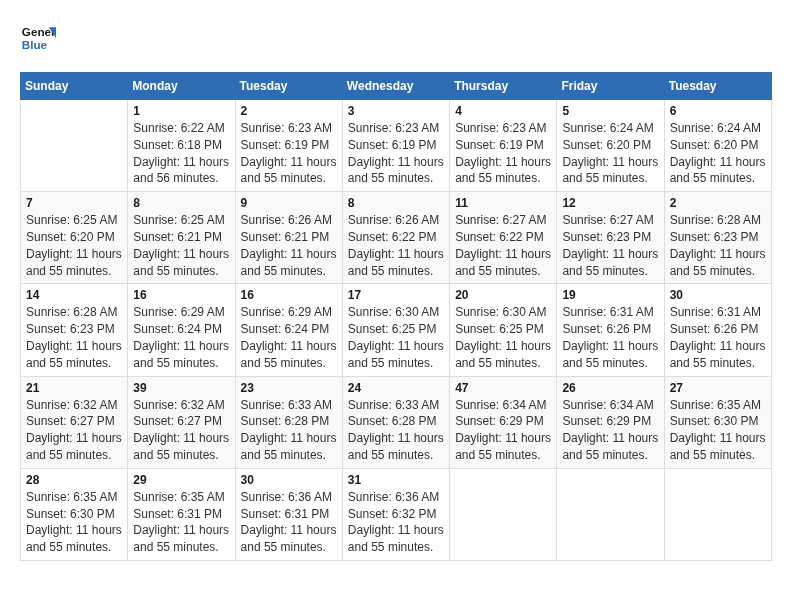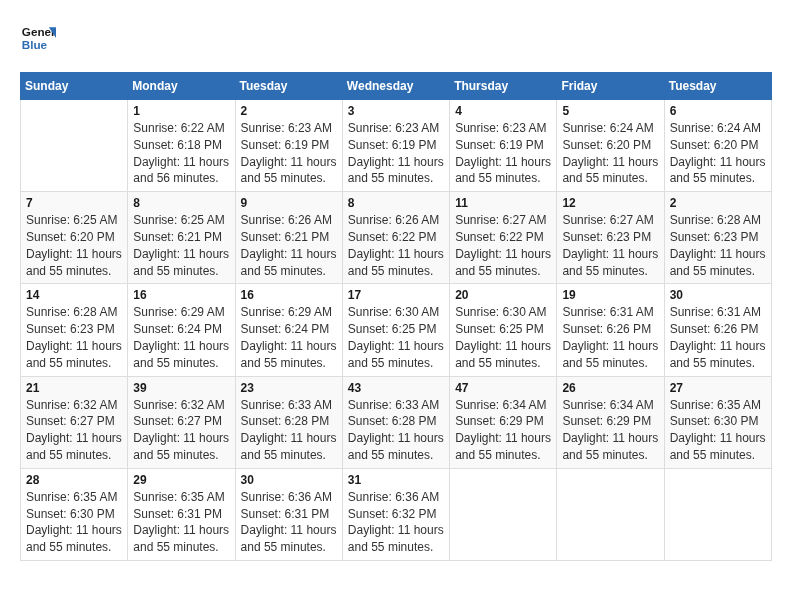--- a/index.html
+++ b/index.html
@@ -206,21 +206,21 @@
         </td>
         <td>
           <div class="day-num">39</div>
           <div class="day-info">Sunrise: 6:32 AM<br>Sunset: 6:27 PM<br>Daylight: 11 hours<br>and 55 minutes.</div>
         </td>
         <td>
           <div class="day-num">23</div>
           <div class="day-info">Sunrise: 6:33 AM<br>Sunset: 6:28 PM<br>Daylight: 11 hours<br>and 55 minutes.</div>
         </td>
         <td>
-          <div class="day-num">43</div>
+          <div class="day-num">24</div>
           <div class="day-info">Sunrise: 6:33 AM<br>Sunset: 6:28 PM<br>Daylight: 11 hours<br>and 55 minutes.</div>
         </td>
         <td>
           <div class="day-num">47</div>
           <div class="day-info">Sunrise: 6:34 AM<br>Sunset: 6:29 PM<br>Daylight: 11 hours<br>and 55 minutes.</div>
         </td>
         <td>
           <div class="day-num">26</div>
           <div class="day-info">Sunrise: 6:34 AM<br>Sunset: 6:29 PM<br>Daylight: 11 hours<br>and 55 minutes.</div>
         </td>

